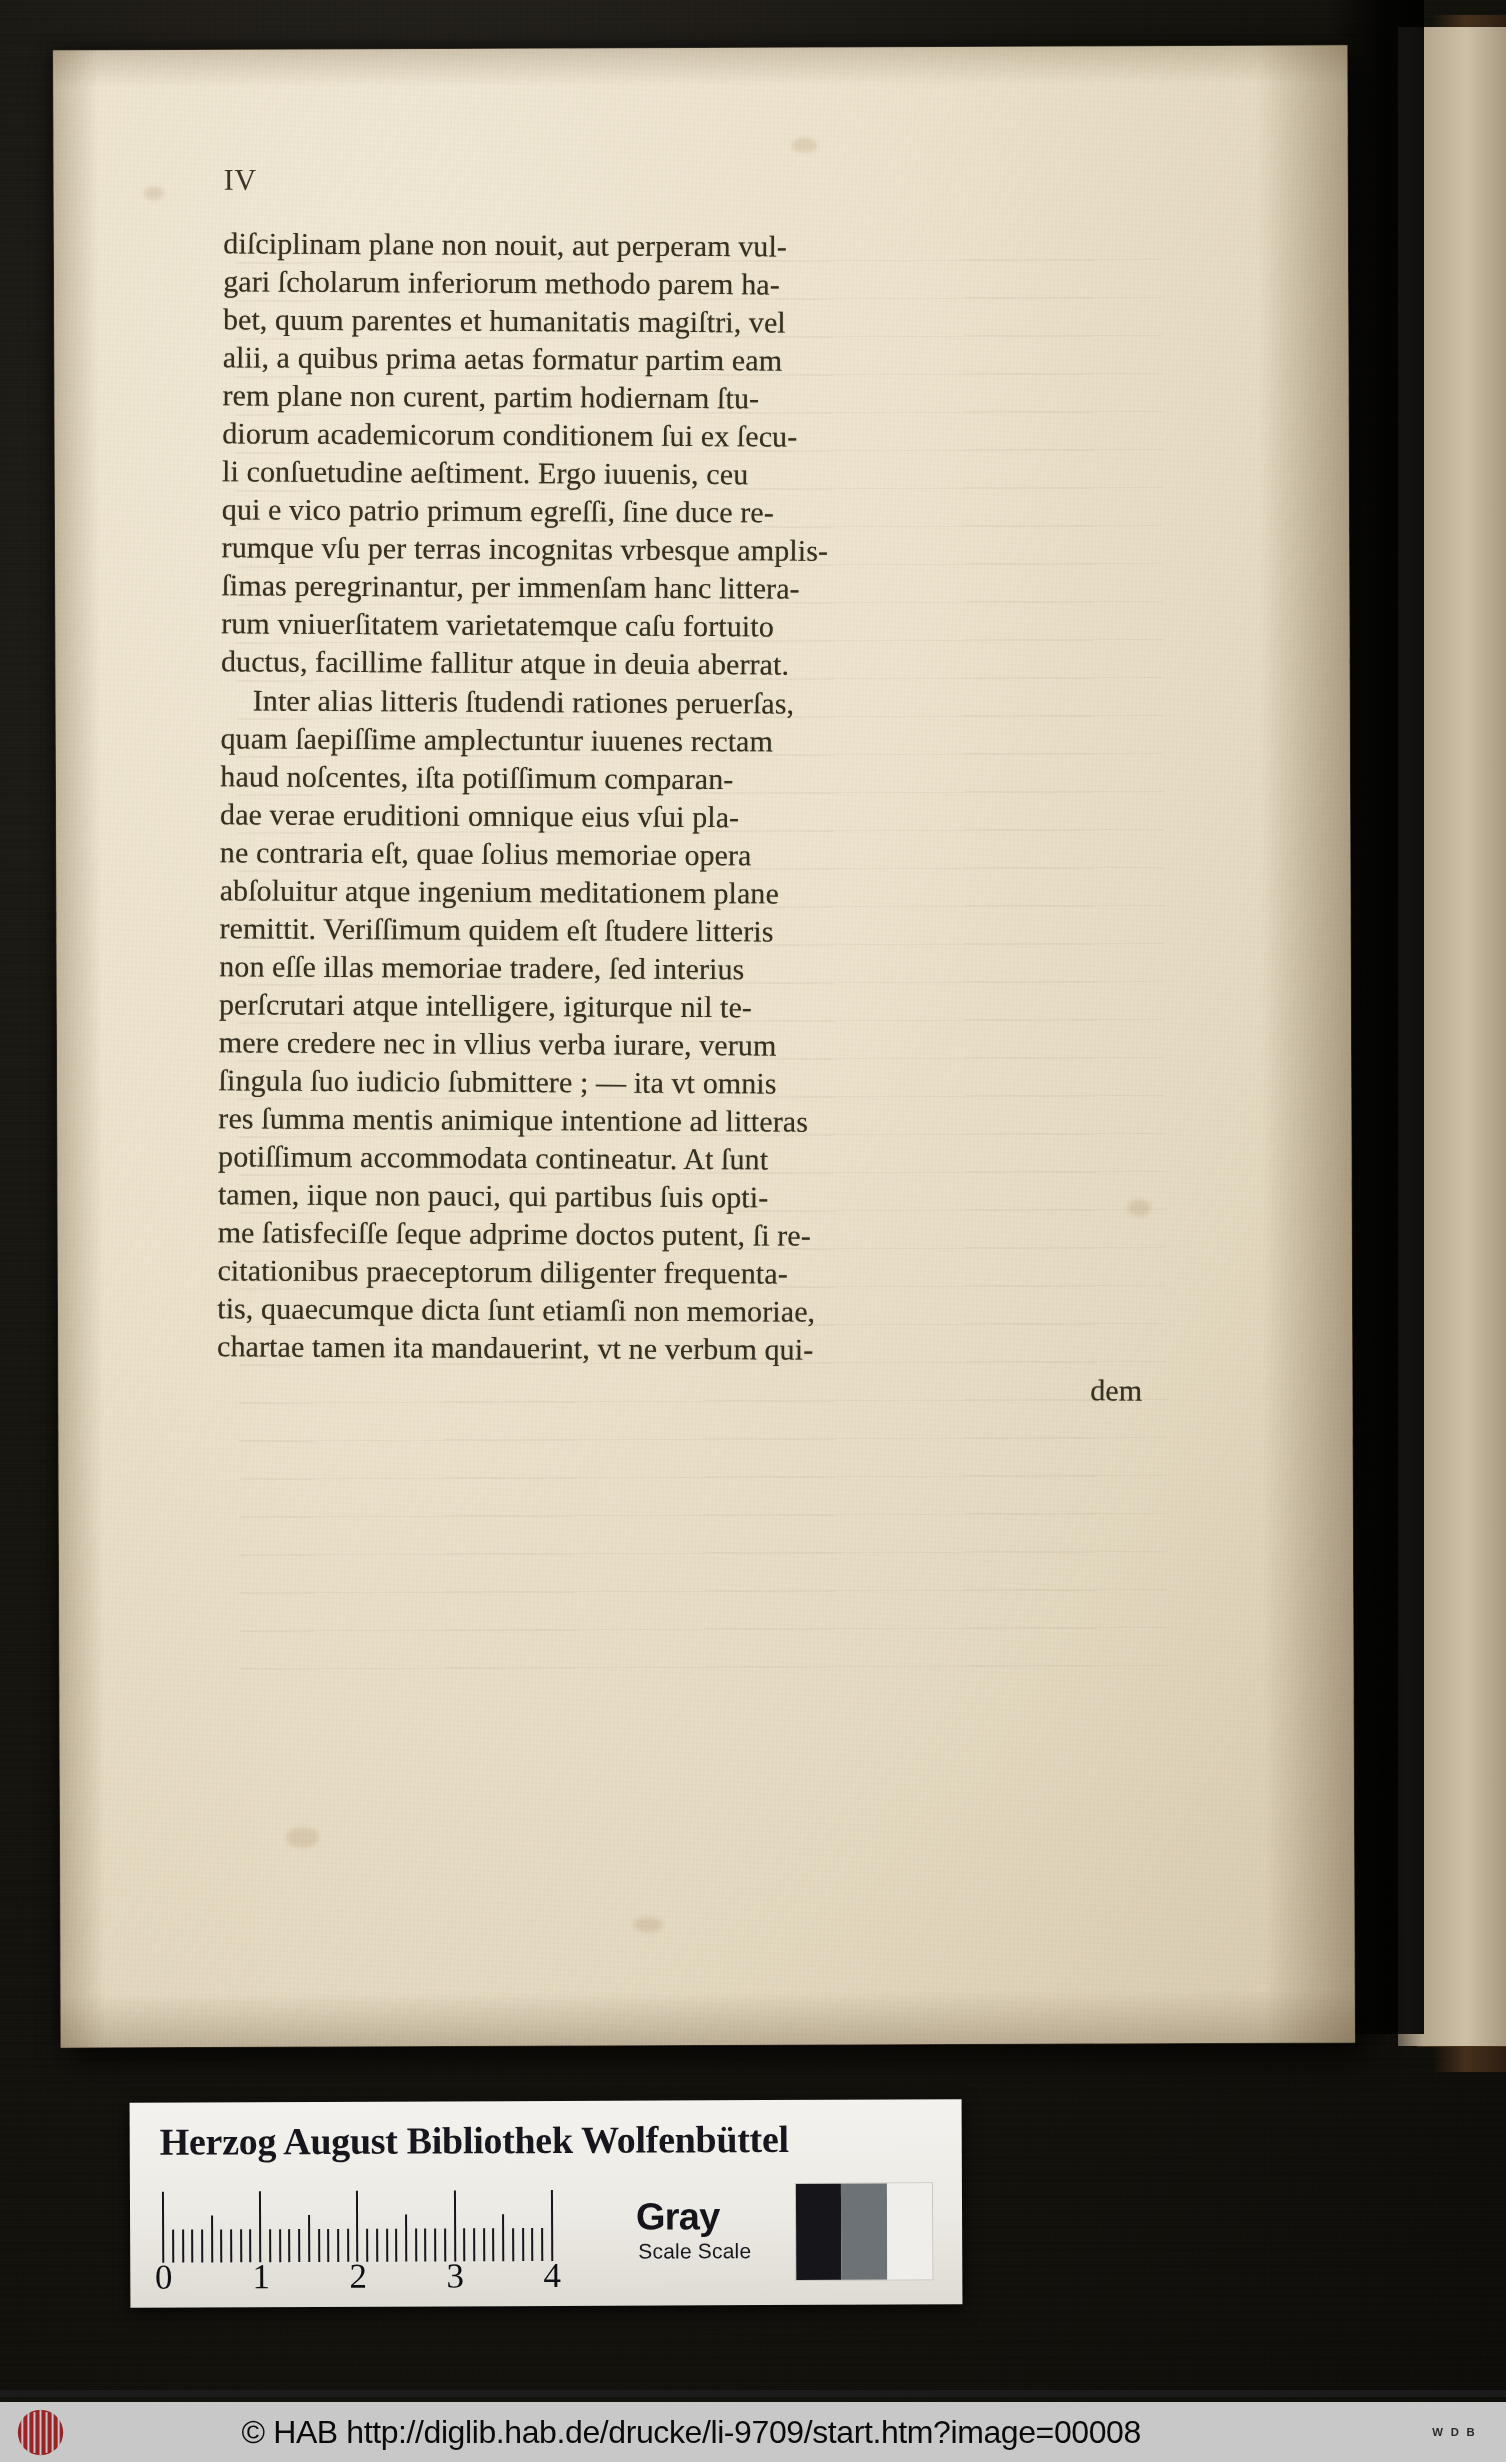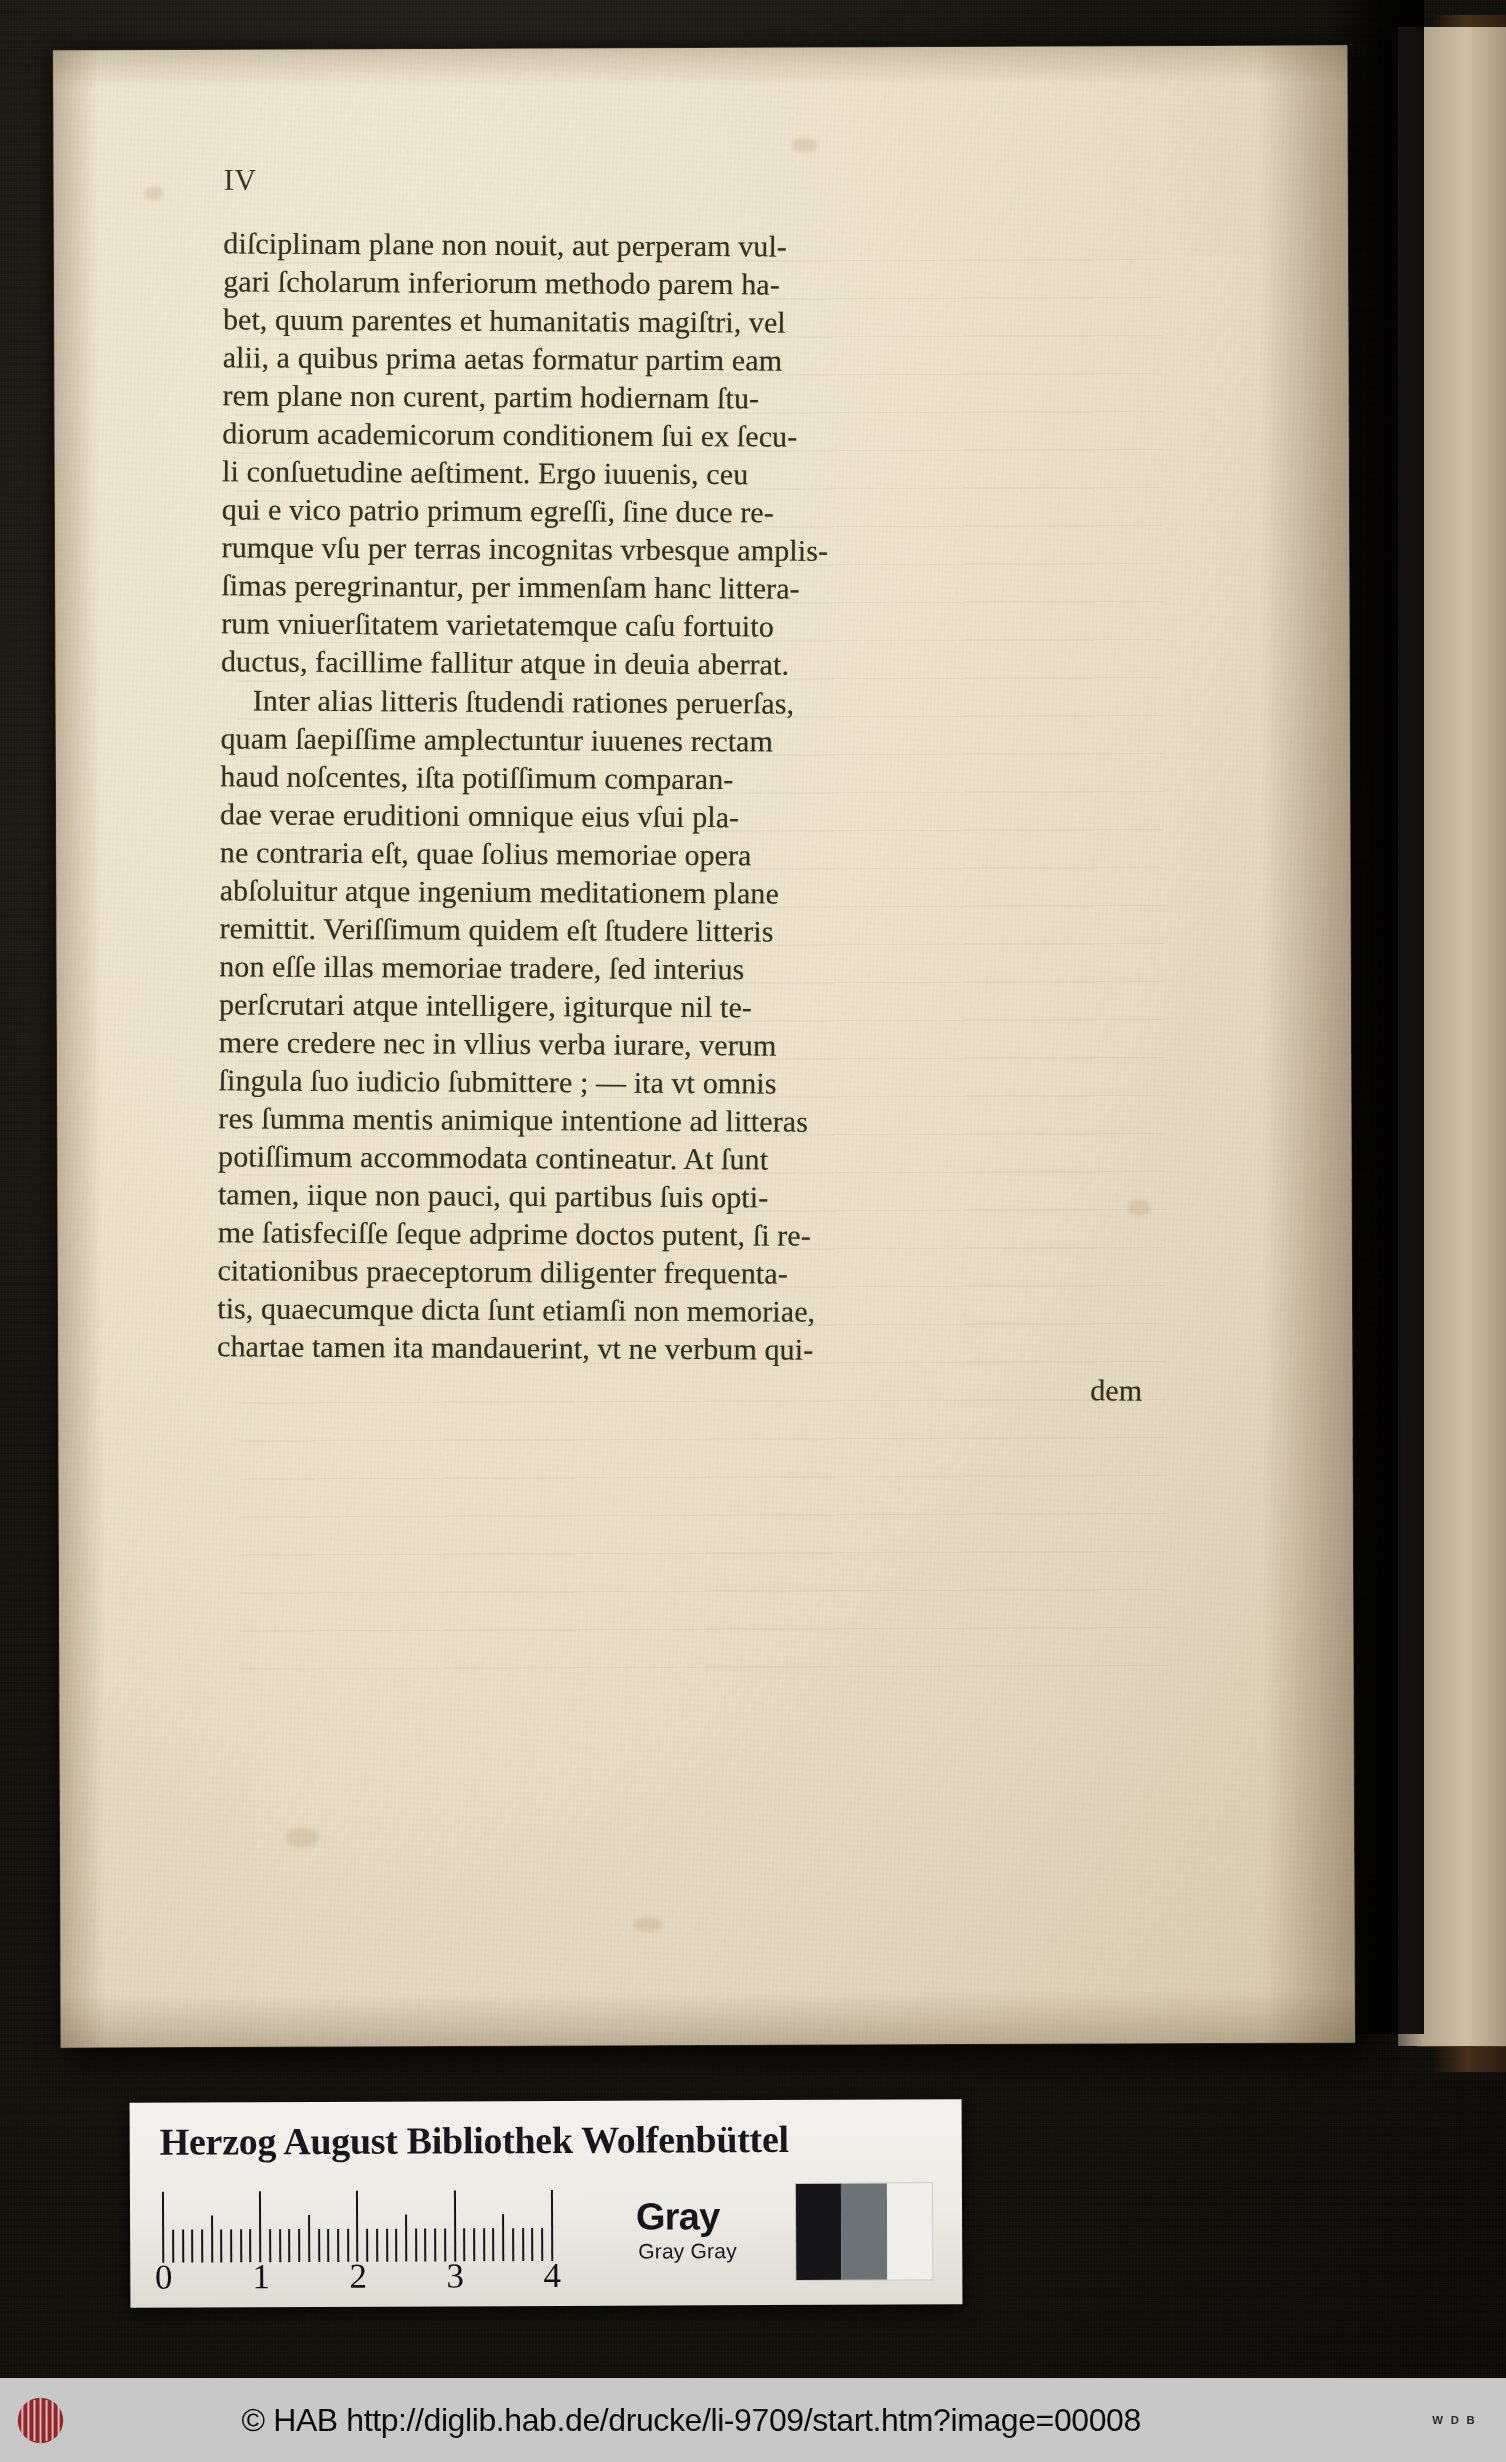--- a/index.html
+++ b/index.html
@@ -209,21 +209,21 @@
     width: 136px; height: 96px;
     display: flex;
     border: 1.5px solid #c9c6bd;
   }
   #patches div { flex: 1 1 0; }
 
   
   #footer {
     position: absolute;
     left: 0; bottom: 0;
-    width: 1507px; height: 84px;
+    width: 1507px; height: 60px;
     background: #c8c8c8;
     display: flex;
     align-items: center;
   }
   #hab-logo {
     width: 59px; height: 47px;
     margin-left: 10.5px;
     flex: 0 0 auto;
     display: block;
   }
@@ -366,21 +366,21 @@
         <div class="tick" style="left: 392px; height: 71px;"></div>
       </div>
     <div id="ruler-numbers">
         <span style="left: 4.5px;">0</span>
         <span style="left: 102px;">1</span>
         <span style="left: 199px;">2</span>
         <span style="left: 296px;">3</span>
         <span style="left: 393px;">4</span>
       </div>
     <div id="kodak-label">Gray</div>
-    <div id="grayscale-label">Gray Gray</div>
+    <div id="grayscale-label">Scale Scale</div>
     <div id="patches">
         <div style="background: rgb(22, 22, 26);"></div>
         <div style="background: rgb(109, 114, 118);"></div>
         <div style="background: rgb(239, 238, 234);"></div>
       </div>
   </div>
 
   <div id="footer-topline"></div>
   <div id="footer" style="background: rgb(200, 200, 200);">
     <svg id="hab-logo" viewBox="0 0 78 62">

